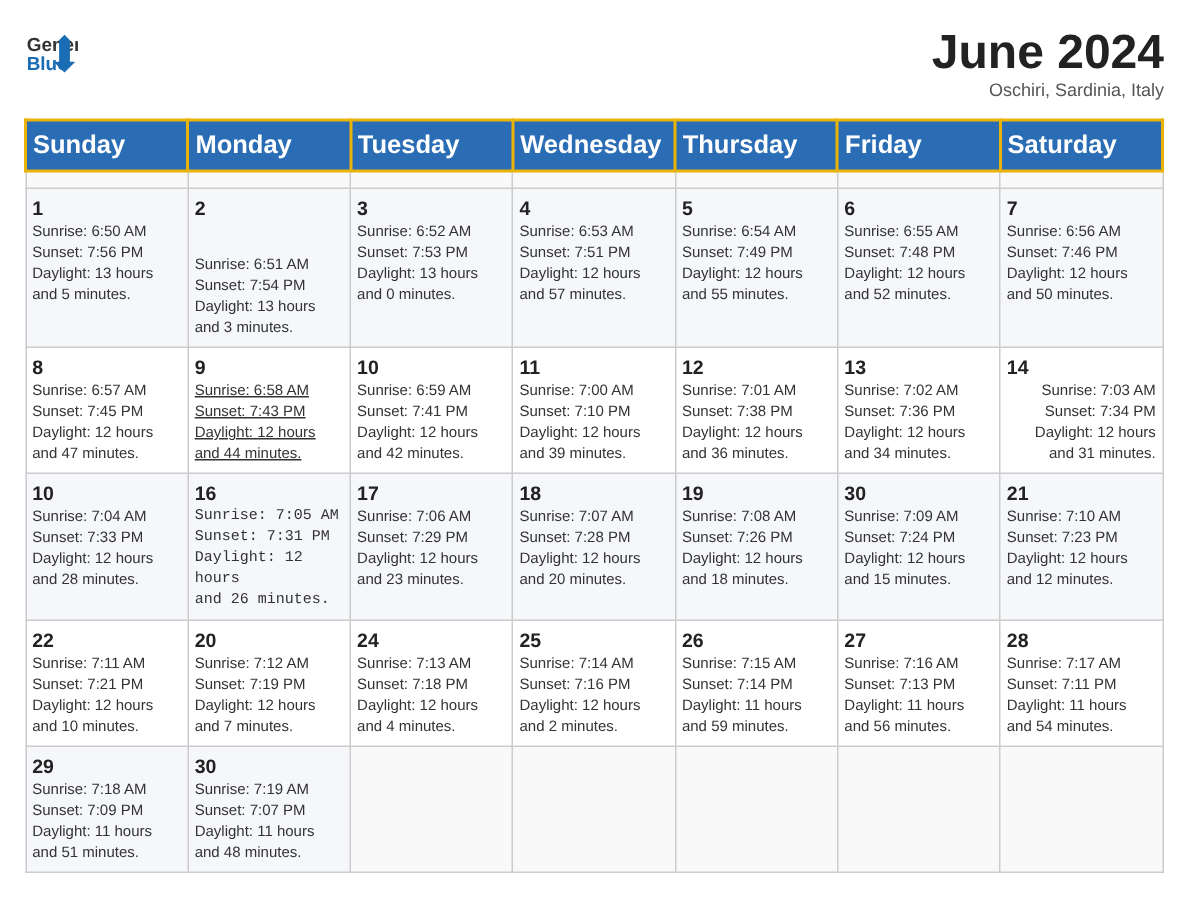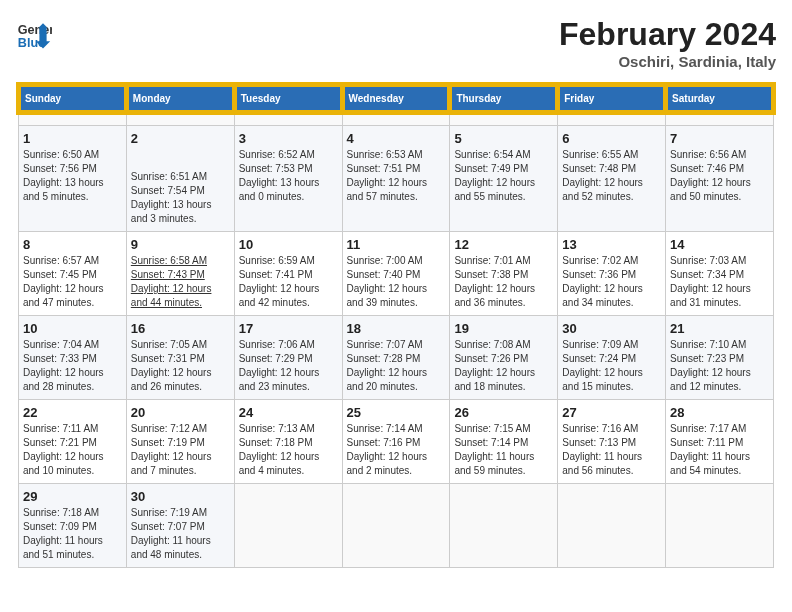--- a/index.html
+++ b/index.html
@@ -25,37 +25,36 @@
       width: 36px;
       height: 36px;
     }
     .title-block { text-align: right; }
     .month-title {
       font-size: 32px;
       font-weight: bold;
       color: #222;
     }
     .location {
-      font-size: 15px;
+      font-size: 12px;
       color: #555;
-      font-weight: bold;
     }
     .calendar {
       width: 100%;
       border-collapse: collapse;
       font-size: 11px;
     }
     .calendar th {
       background-color: #2a6db5;
       color: #fff;
       padding: 6px 4px;
       text-align: left;
-      font-size: 10px;
+      font-size: 17px;
       font-weight: bold;
-      border: 5px solid #eab308;
+      border: 2px solid #eab308;
     }
     .calendar td {
       vertical-align: top;
       padding: 5px 4px;
       border: 1px solid #ccc;
       width: 108px;
       min-height: 80px;
       background: #fff;
     }
     .calendar tr:nth-child(even) td {
@@ -83,21 +82,21 @@
 <div class="header">
   <div class="logo">
     <svg class="logo-icon" viewBox="0 0 40 40">
       <text x="2" y="20" font-size="14" font-weight="bold" fill="#333">General</text>
       <text x="2" y="34" font-size="14" font-weight="bold" fill="#1a6db5">Blue</text>
       <polygon points="30,8 38,16 34,12 34,28 38,28 30,36 22,28 26,28 26,12 22,16" fill="#1a6db5"></polygon>
     </svg>
 
   </div>
   <div class="title-block">
-    <div class="month-title">February 2024</div>
+    <div class="month-title">June 2024</div>
     <div class="location">Oschiri, Sardinia, Italy</div>
   </div>
 </div>
 
 <table class="calendar">
   <thead>
     <tr>
     <th>Sunday</th>
         <th>Monday</th>
         <th>Tuesday</th>
@@ -186,57 +185,57 @@
         <td>
           <span class="day-number">10</span>
           <div class="day-info" style="white-space: pre-line;">Sunrise: 6:59 AM
 Sunset: 7:41 PM
 Daylight: 12 hours
 and 42 minutes.</div>
         </td>
         <td>
           <span class="day-number">11</span>
           <div class="day-info" style="white-space: pre-line;">Sunrise: 7:00 AM
-Sunset: 7:40 PM
+Sunset: 7:10 PM
 Daylight: 12 hours
 and 39 minutes.</div>
         </td>
         <td>
           <span class="day-number">12</span>
           <div class="day-info" style="white-space: pre-line;">Sunrise: 7:01 AM
 Sunset: 7:38 PM
 Daylight: 12 hours
 and 36 minutes.</div>
         </td>
         <td>
           <span class="day-number">13</span>
           <div class="day-info" style="white-space: pre-line;">Sunrise: 7:02 AM
 Sunset: 7:36 PM
 Daylight: 12 hours
 and 34 minutes.</div>
         </td>
         <td>
           <span class="day-number">14</span>
-          <div class="day-info" style="white-space: pre-line;">Sunrise: 7:03 AM
+          <div class="day-info" style="white-space: pre-line; text-align: right;">Sunrise: 7:03 AM
 Sunset: 7:34 PM
 Daylight: 12 hours
 and 31 minutes.</div>
         </td>
       </tr>
       <tr>
         <td>
           <span class="day-number">10</span>
           <div class="day-info" style="white-space: pre-line;">Sunrise: 7:04 AM
 Sunset: 7:33 PM
 Daylight: 12 hours
 and 28 minutes.</div>
         </td>
         <td>
           <span class="day-number">16</span>
-          <div class="day-info" style="white-space: pre-line;">Sunrise: 7:05 AM
+          <div class="day-info" style="white-space: pre-line; font-family: Liberation Mono, monospace;">Sunrise: 7:05 AM
 Sunset: 7:31 PM
 Daylight: 12 hours
 and 26 minutes.</div>
         </td>
         <td>
           <span class="day-number">17</span>
           <div class="day-info" style="white-space: pre-line;">Sunrise: 7:06 AM
 Sunset: 7:29 PM
 Daylight: 12 hours
 and 23 minutes.</div>

